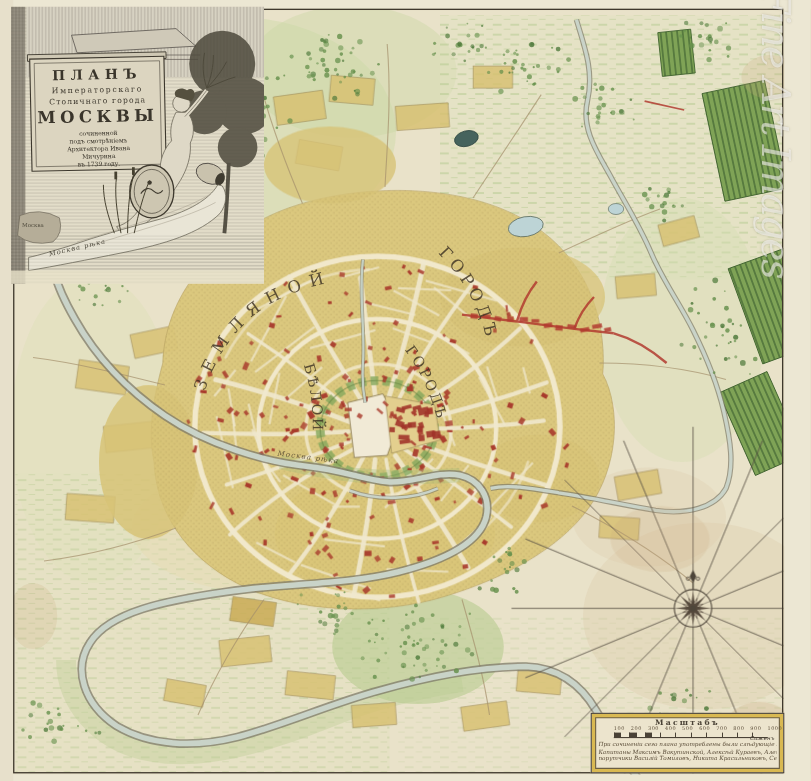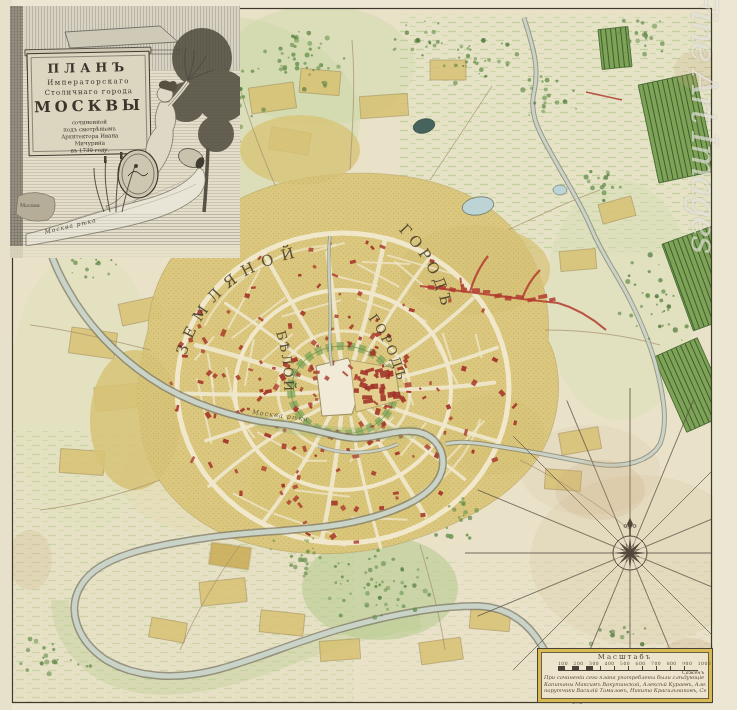--- a/index.html
+++ b/index.html
@@ -22,21 +22,21 @@
   .tl8{top:89px;font-size:5.5px;}
   .tl9{top:96px;font-size:5.5px;}
   .stream-label{position:absolute;left:34px;top:216px;font-size:6px;font-style:italic;
                 color:#4a463a;transform:rotate(-13deg);letter-spacing:1px;}
   .cart-caption{position:absolute;left:10px;top:196px;font-size:5px;color:#555042;}
   
   .legend{position:absolute;left:537px;top:648px;width:174px;height:53px;z-index:3;
           background:#ece4cd;border:1px solid #4a4236;box-shadow:inset 0 0 0 3px #d9b952, inset 0 0 0 4px #6b5f46;
           color:#4a4236;}
   .legend-inner{position:absolute;left:6px;top:4px;right:6px;bottom:3px;}
-  .legend-title{text-align:center;font-size:7px;letter-spacing:2px;line-height:8px;}
+  .legend-title{text-align:center;font-size:7px;letter-spacing:2px;line-height:8px;font-weight:bold;}
   .scale-nums{position:relative;margin:0 8px 0 14px;font-size:4.5px;letter-spacing:.5px;
               word-spacing:3.5px;white-space:nowrap;line-height:5px;color:#5a4c38;}
   .scalebar{position:relative;margin:0 8px 0 14px;height:4px;
             border-bottom:1px solid #4a4236;
             background:repeating-linear-gradient(90deg,#4a4236 0 1px,transparent 1px 14px);}
   .scalebar .checker{position:absolute;left:0;top:0;height:4px;width:42px;
             background:repeating-linear-gradient(90deg,#4a4236 0 7px,#efe8d2 7px 14px);}
   .scale-unit{position:absolute;right:2px;top:16px;font-size:5px;font-style:italic;}
   .legend-notes{margin-top:3px;font-size:5.2px;font-style:italic;line-height:6.5px;
                 color:#5a4c38;white-space:nowrap;overflow:hidden;}

